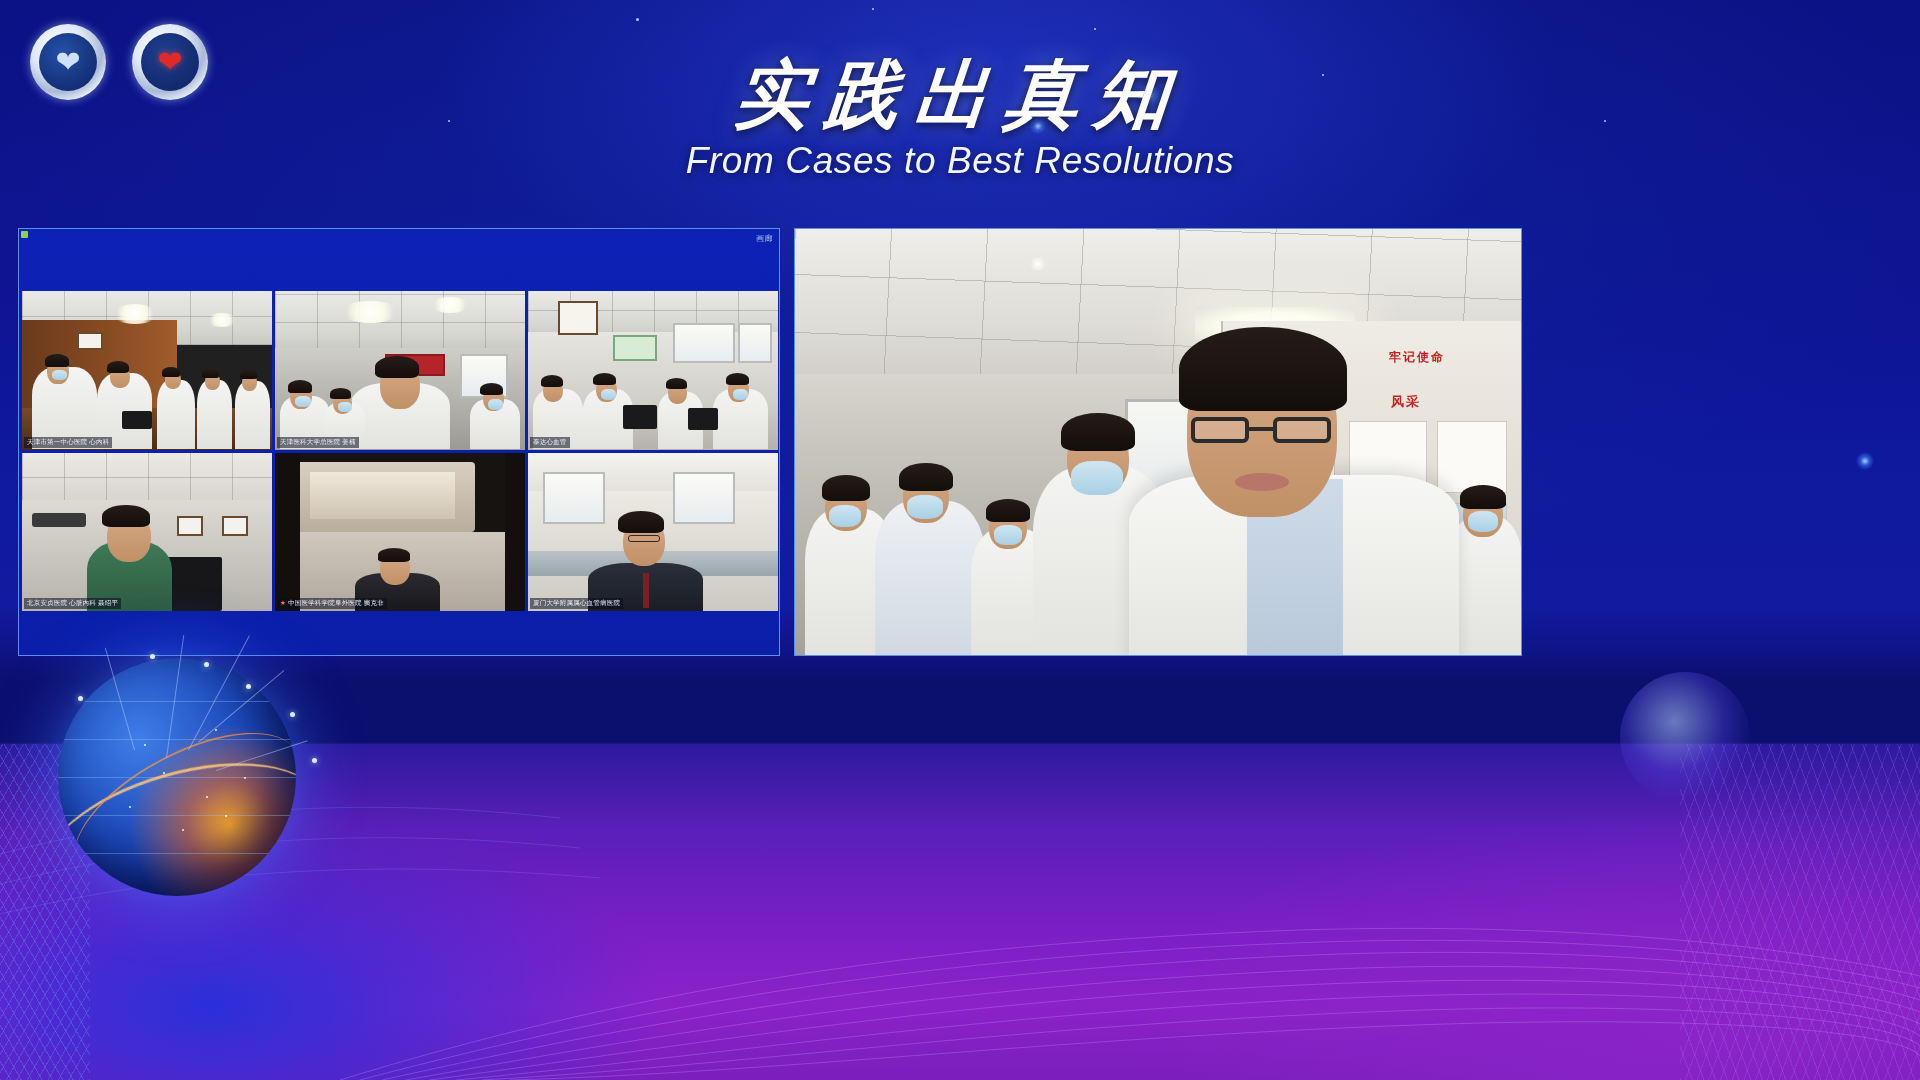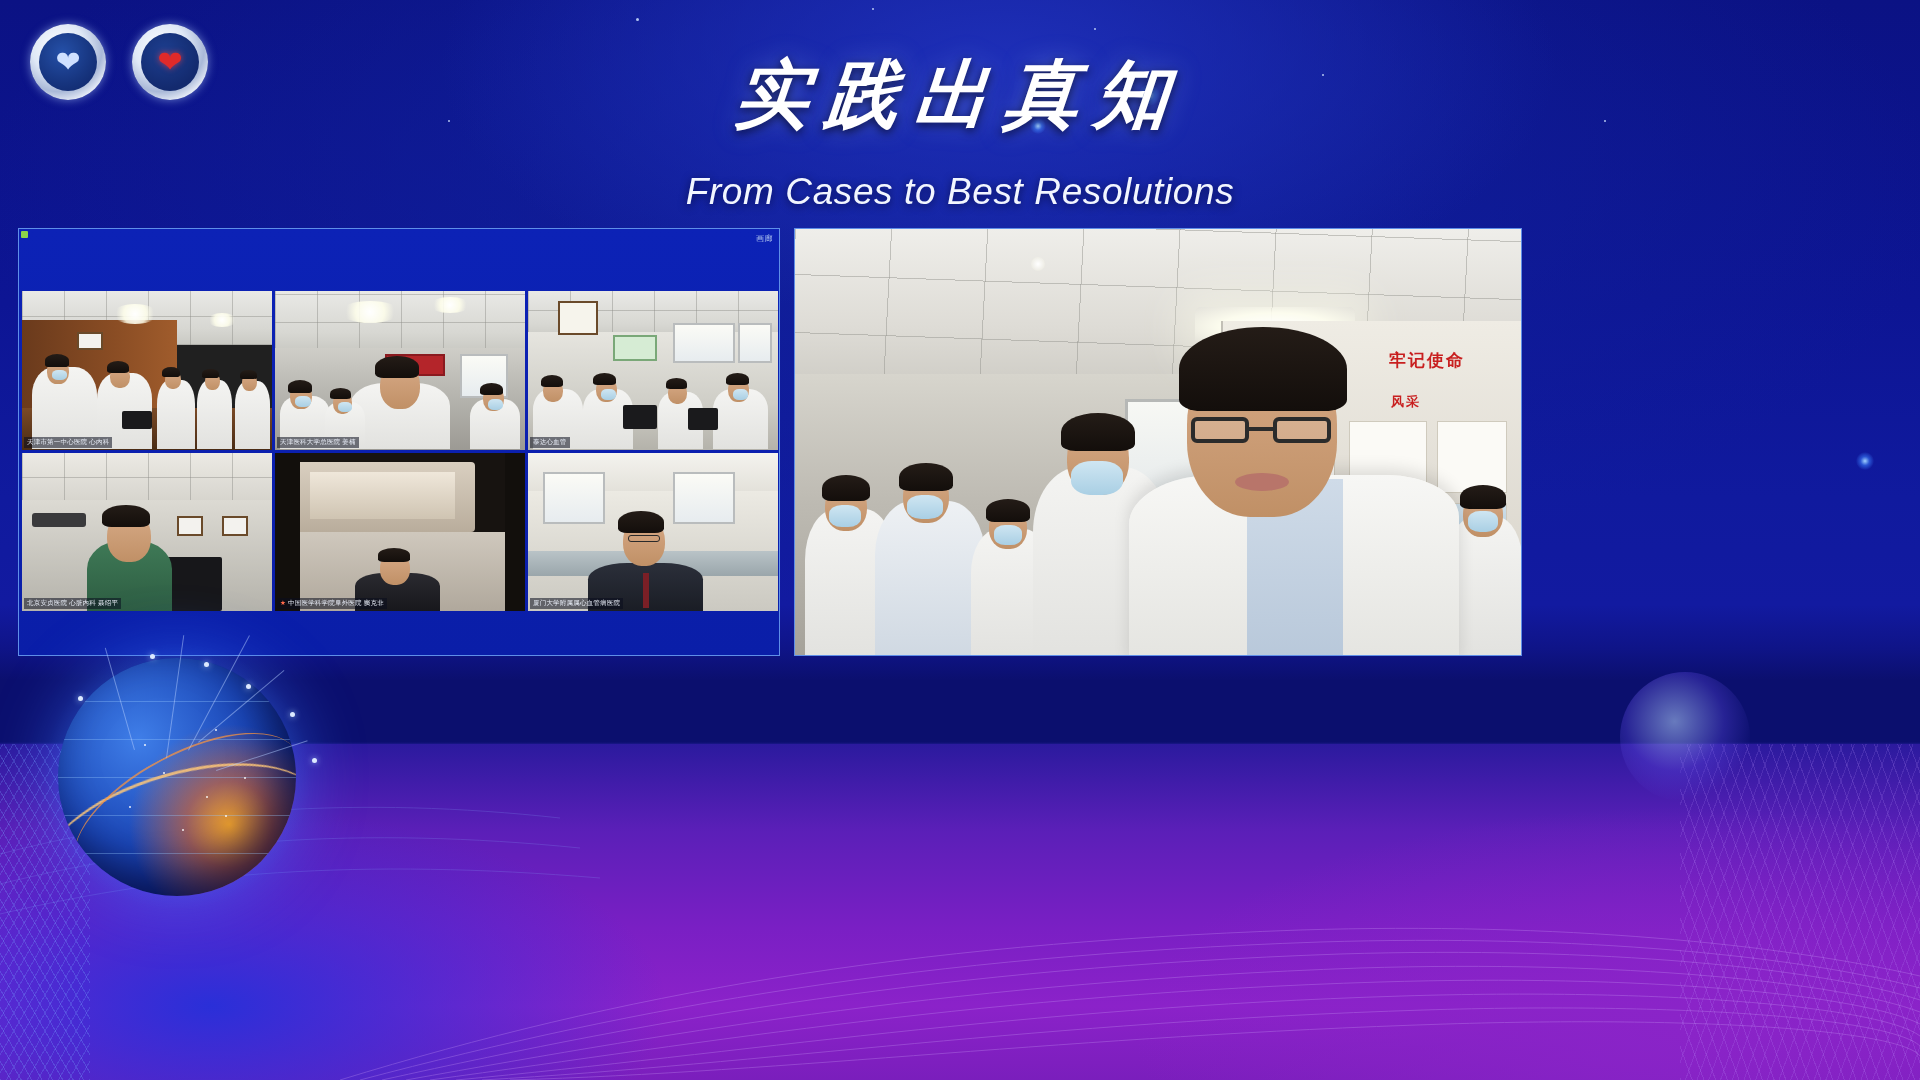--- a/index.html
+++ b/index.html
@@ -69,21 +69,20 @@
     text-shadow:0 3px 10px rgba(0,0,20,.7), 0 0 26px rgba(160,200,255,.35);
     font-style:italic;
     transform:skewX(-5deg);
   }
   #title-en{
     position:absolute; left:0; right:0; top:140px;
     text-align:center;
     font-size:37px; font-style:italic; font-weight:400;
     color:#f2f6ff; letter-spacing:.6px;
     text-shadow:0 2px 8px rgba(0,0,30,.65);
-    margin-top:31px;
   }
 
   
   #grid-panel{
     position:absolute; left:18px; top:228px; width:762px; height:428px;
     background:linear-gradient(180deg,#0c22b6 0%, #0a1ea8 100%);
     border:1px solid #5f8fe8;
     overflow:hidden;
   }
   #grid-panel .corner-dot{
@@ -148,21 +147,21 @@
   #sp-ceil-grid{ position:absolute; left:0; right:0; top:0; height:38%;
     background-image:
       repeating-linear-gradient(93deg, rgba(150,150,144,.5) 0 1px, transparent 1px 96px),
       repeating-linear-gradient(2deg, rgba(150,150,144,.5) 0 1px, transparent 1px 58px); }
   #sp-wall{ position:absolute; left:0; right:0; top:34%; bottom:0;
     background:linear-gradient(180deg,#d7d5cd 0%, #bdbab2 46%, #a5a29a 100%); }
   #sp-window{ position:absolute; left:330px; top:170px; width:140px; height:120px;
     background:linear-gradient(180deg,#f7f8f4 0%, #e3e8ea 100%); border:3px solid #b6b8b6; }
   #sp-posterwall{ position:absolute; right:0; top:92px; width:300px; height:240px;
     background:linear-gradient(180deg,#efece4 0%, #dcd8cf 100%); border-left:2px solid #c2bfb6; }
-  .poster-red{ position:absolute; font-weight:700; color:#c81f1f; font-size:17px;
+  .poster-red{ position:absolute; font-weight:700; color:#c81f1f; font-size:12px;
     letter-spacing:2px; font-family:"DejaVu Sans", sans-serif; }
   .poster-card{ position:absolute; background:#fbfaf6; border:1px solid #cfcabd; }
   #sp-lamp{ position:absolute; left:400px; top:78px; width:160px; height:40px; border-radius:6px;
     background:radial-gradient(ellipse,#ffffff 0%, rgba(255,255,240,.9) 50%, rgba(255,255,230,.1) 100%);
     box-shadow:0 0 40px 14px rgba(255,255,235,.45); }
   #sp-lamp2{ position:absolute; left:236px; top:28px; width:14px; height:14px; border-radius:50%;
     background:radial-gradient(circle,#fff 0%, rgba(255,255,235,.2) 70%); }
 
   
   #globe-wrap{ position:absolute; left:38px; top:630px; width:300px; height:250px; }

